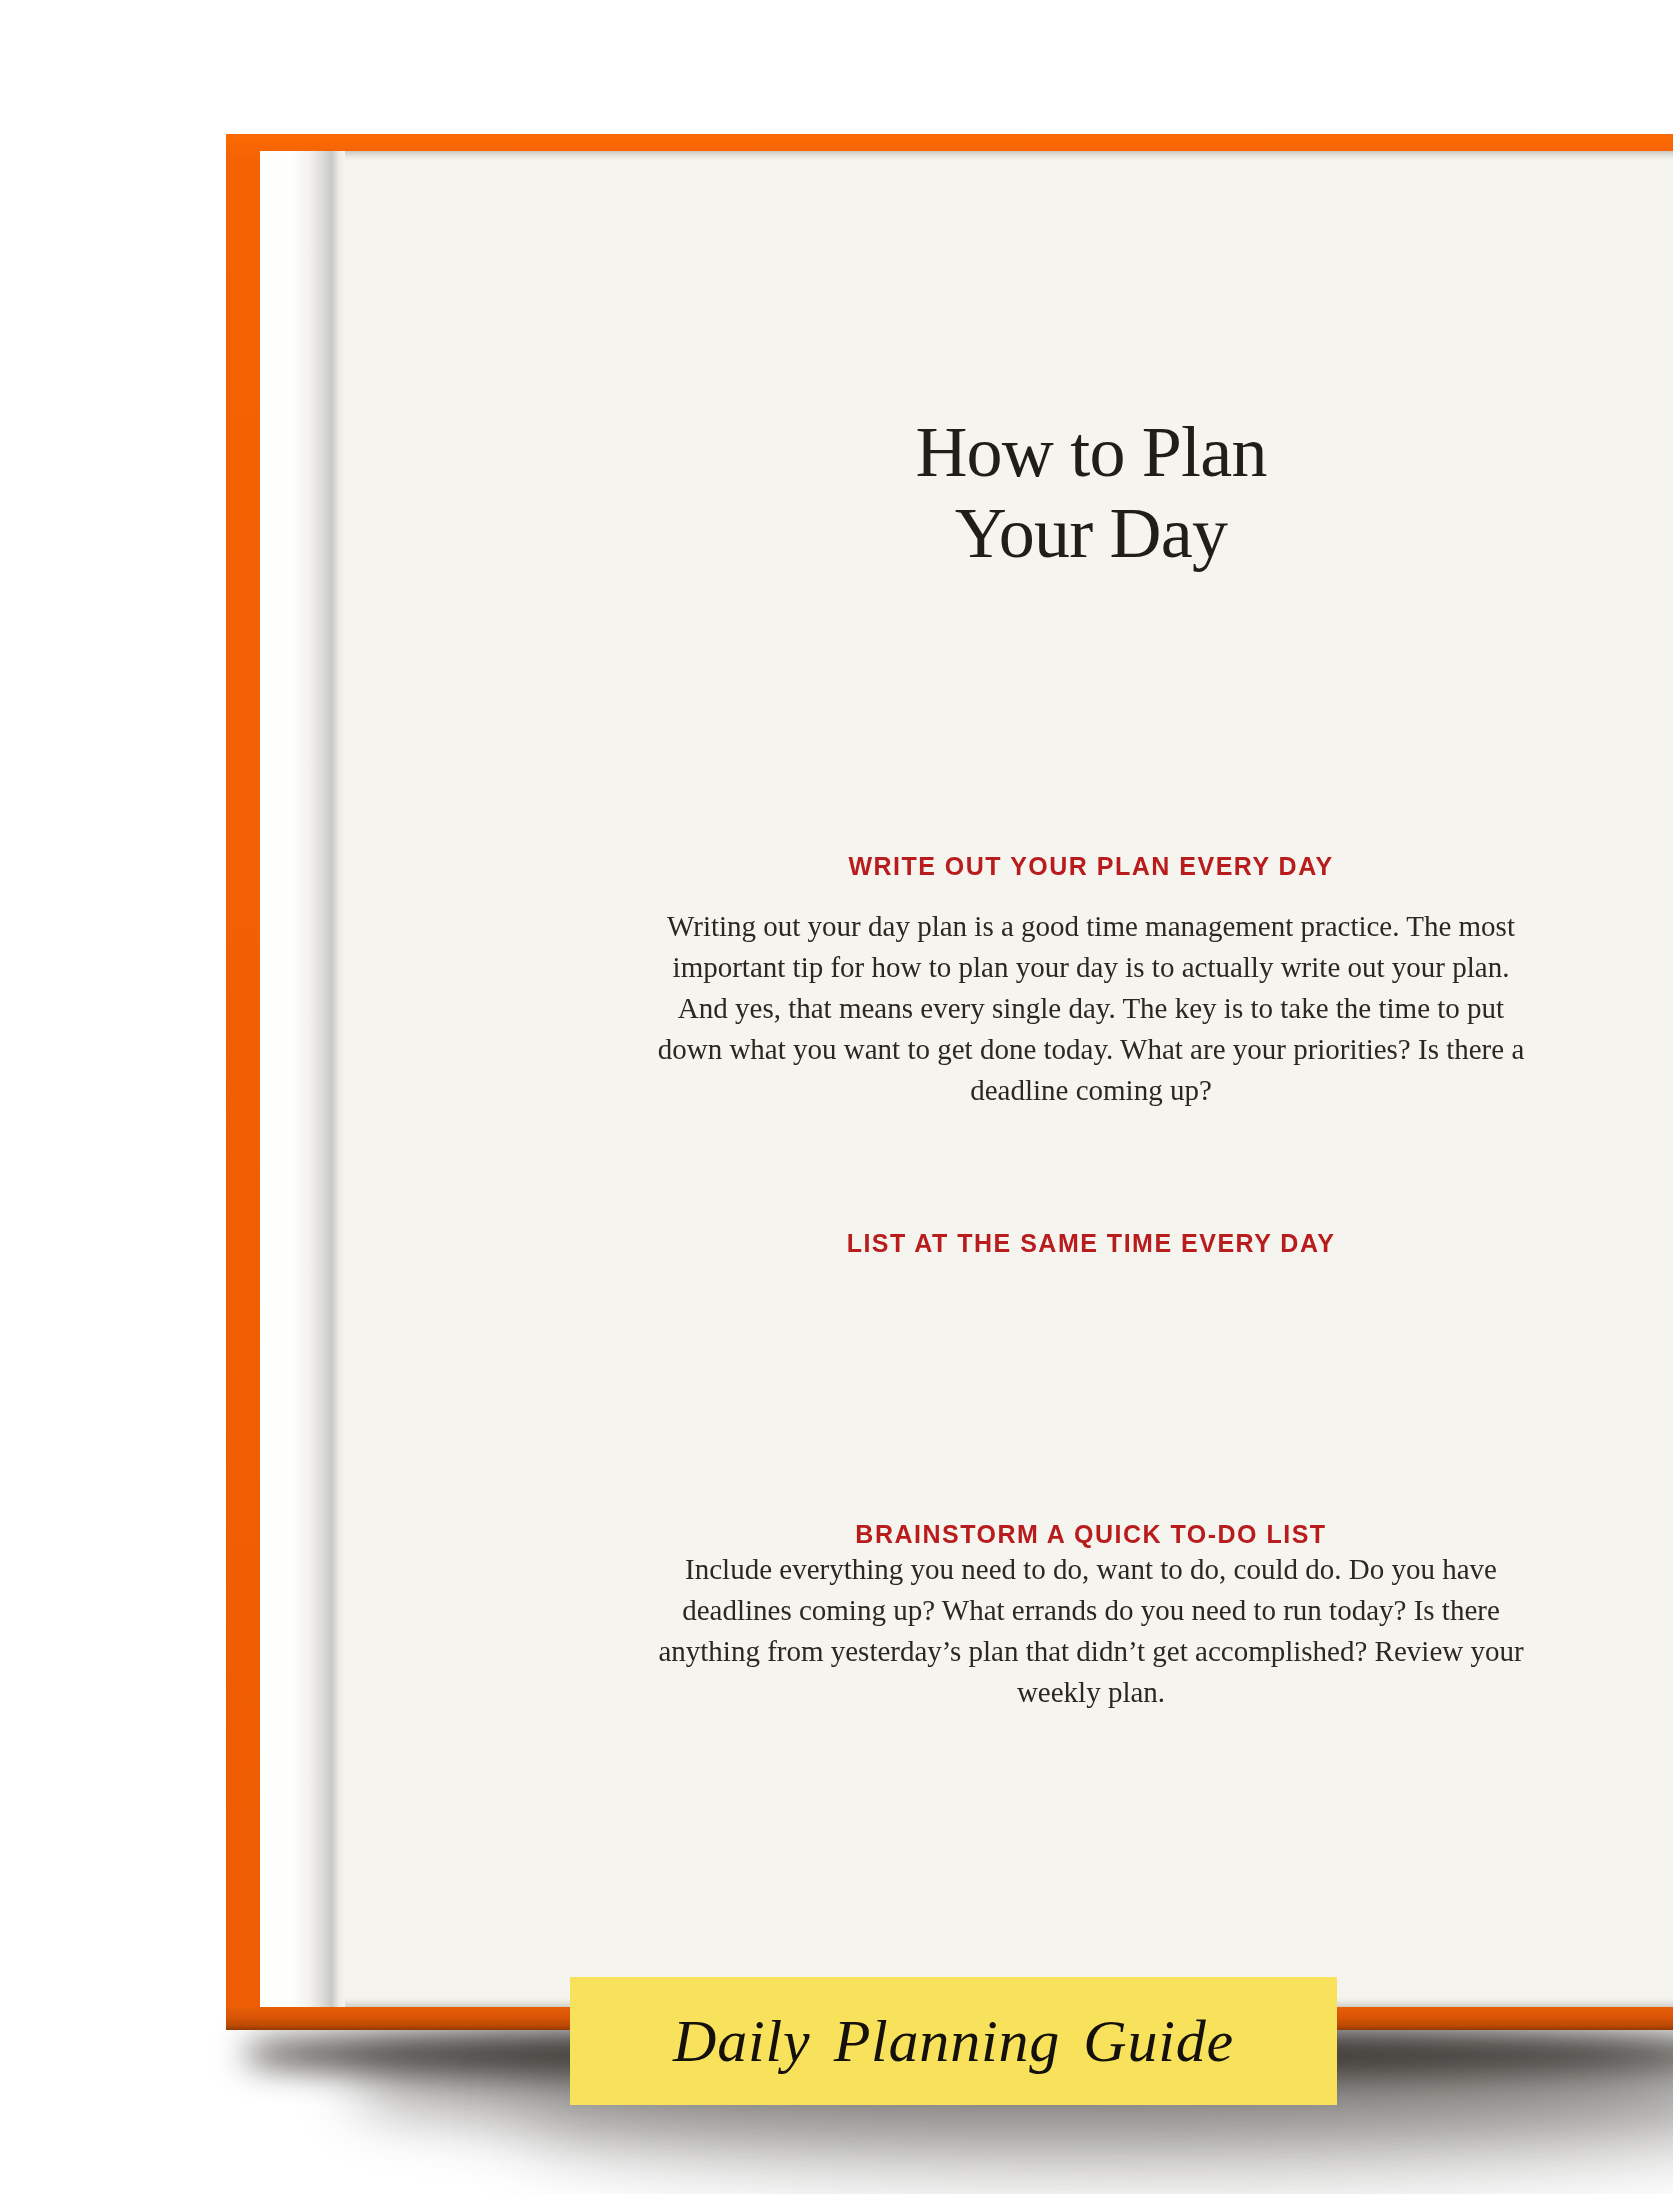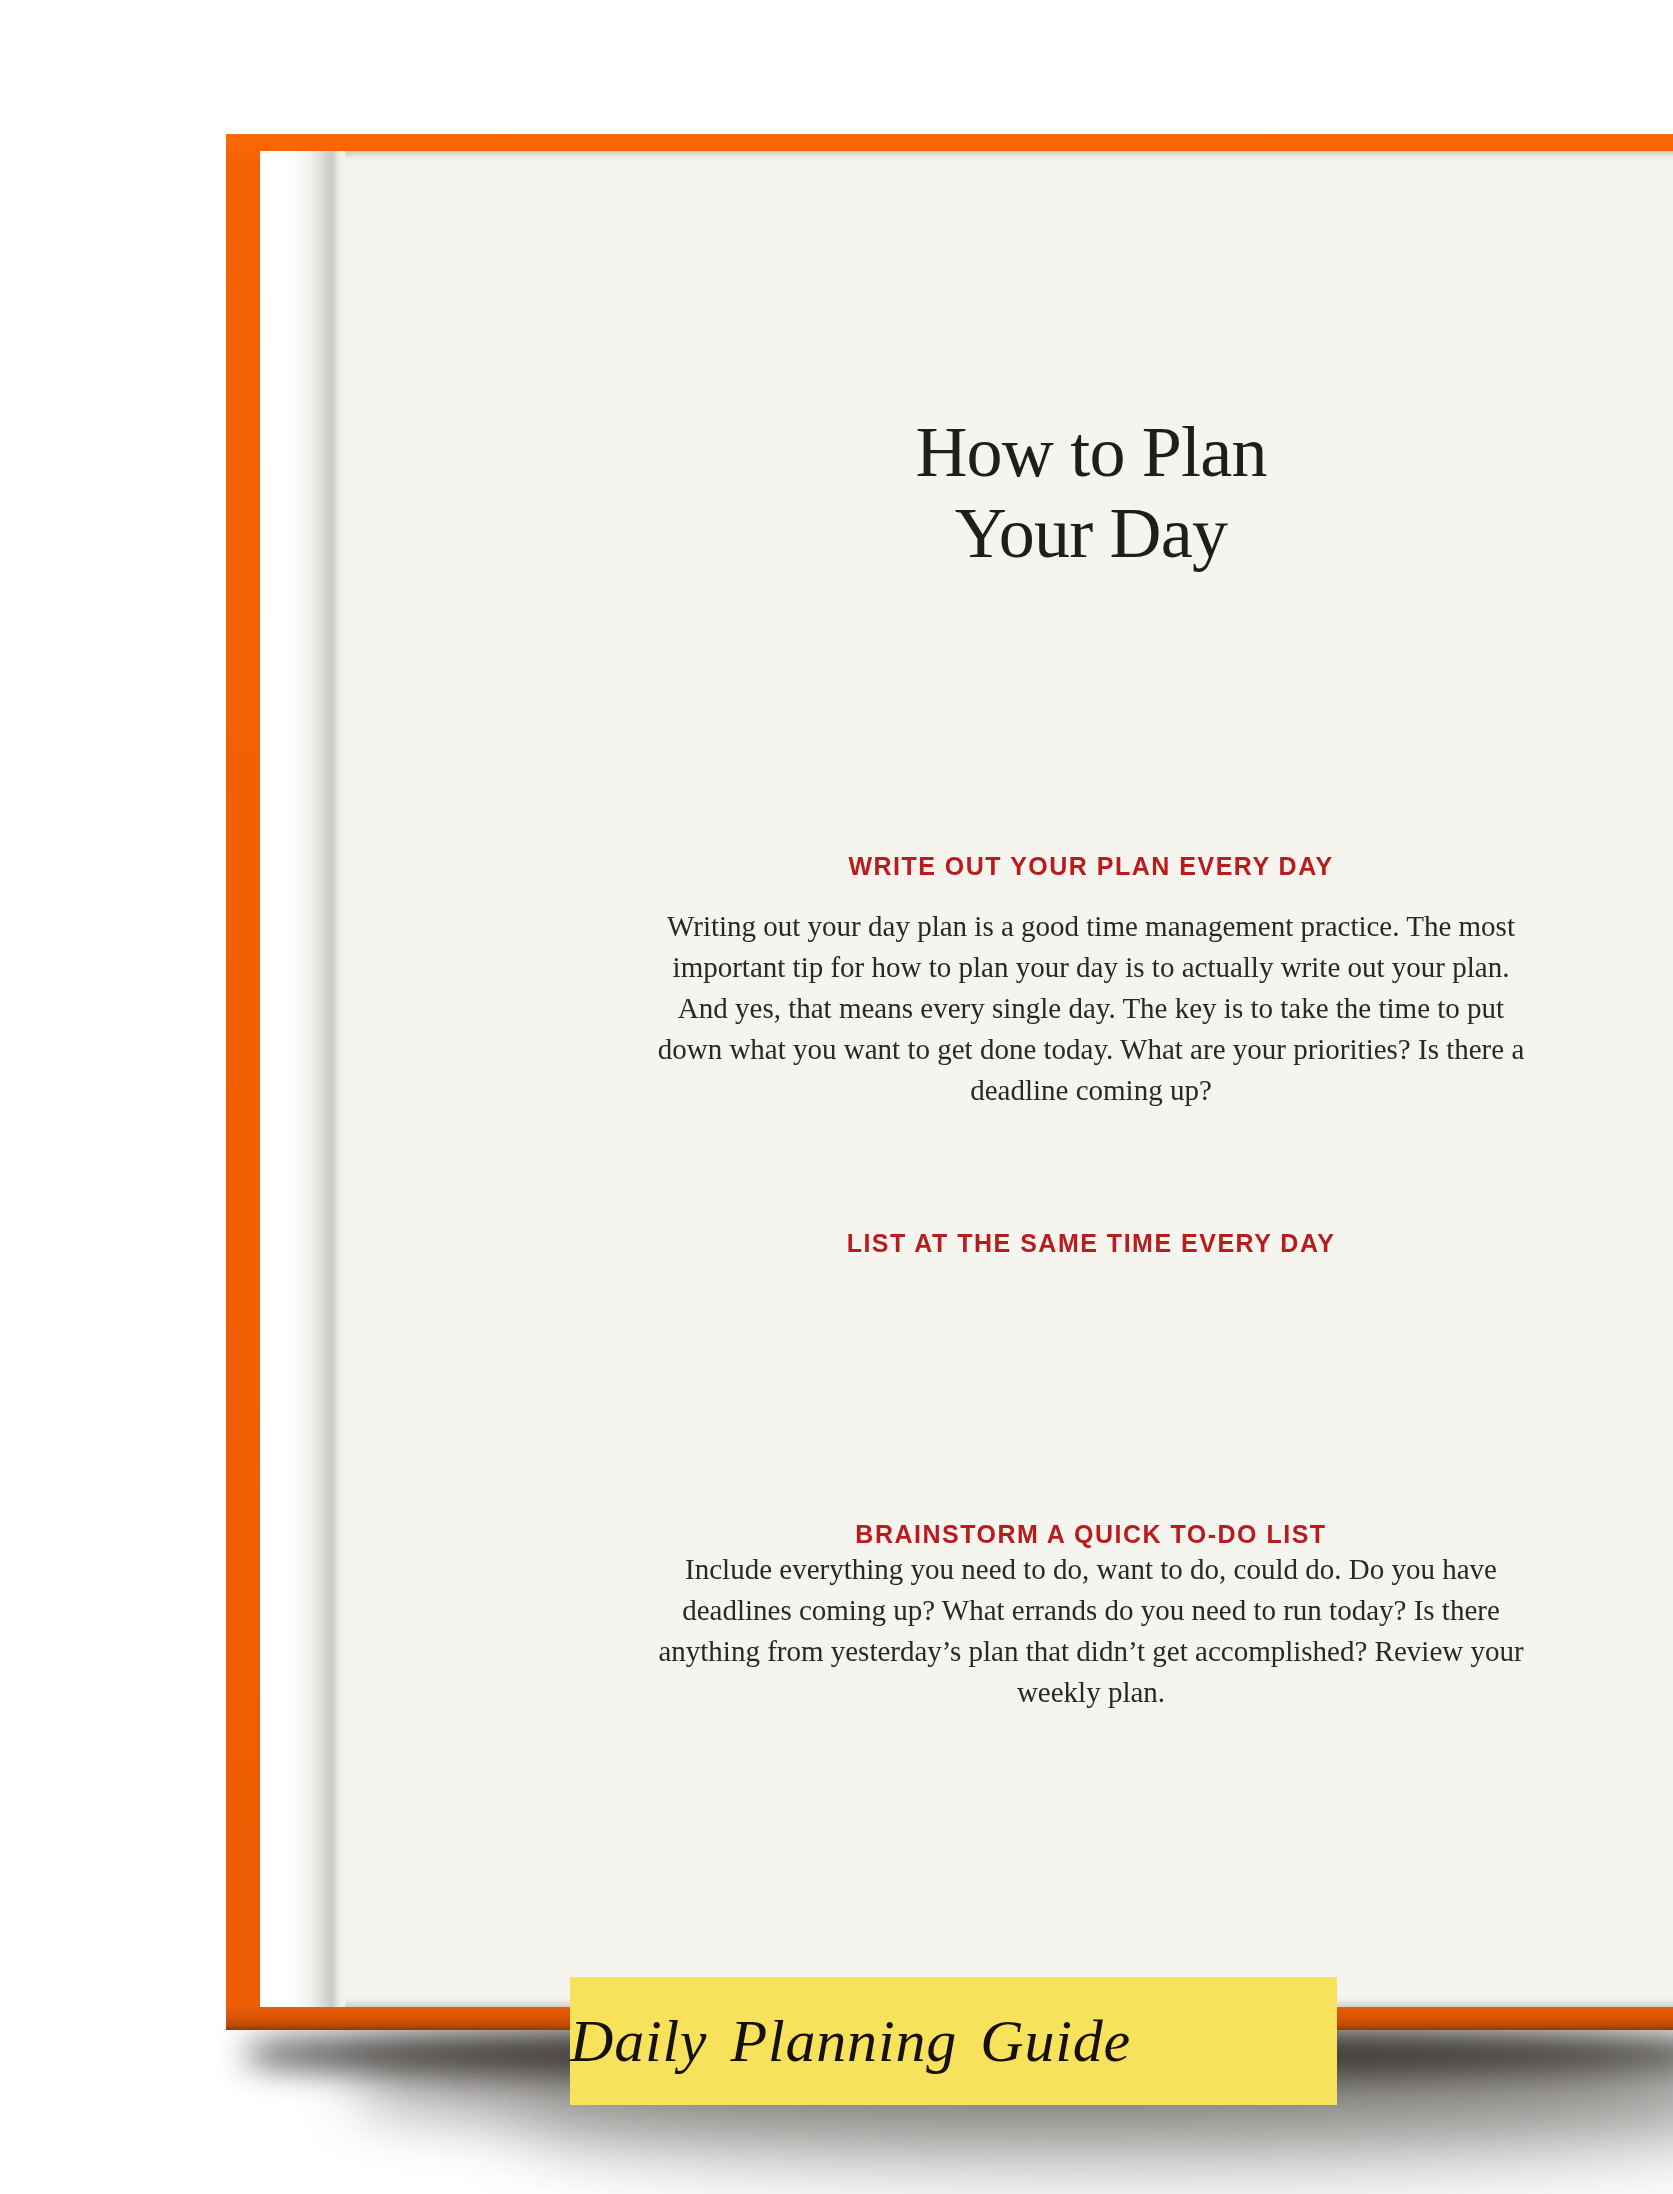--- a/index.html
+++ b/index.html
@@ -34,21 +34,21 @@
          font-family:"Liberation Sans",sans-serif;font-weight:700;font-size:25px;line-height:30px;
          letter-spacing:1.5px;color:#b91c1c;}
   .h1pos{top:700px}.h2pos{top:1077px}.h3pos{top:1368px}
   .bodytext{position:absolute;left:0;right:0;text-align:center;
          font-family:"Liberation Serif",serif;font-size:29px;line-height:41px;color:#2A2824;
          white-space:pre-line;}
   .b1pos{top:755px}.b2pos{top:1133px}.b3pos{top:1398px}
 
   
   .banner{position:absolute;left:570px;top:1977px;width:767px;height:128px;background:#F8E25C;
-          display:flex;align-items:center;z-index:5;}
+          display:flex;align-items:center;justify-content:center;z-index:5;}
   .banner-text{font-family:"Liberation Serif",serif;font-style:italic;font-size:60px;color:#14110C;
           word-spacing:7.5px;letter-spacing:0.8px;}
 </style>
 </head>
 <body>
 
 <div class="stage">
 
   <div class="shadow sh1"></div>
   <div class="shadow sh2"></div>

